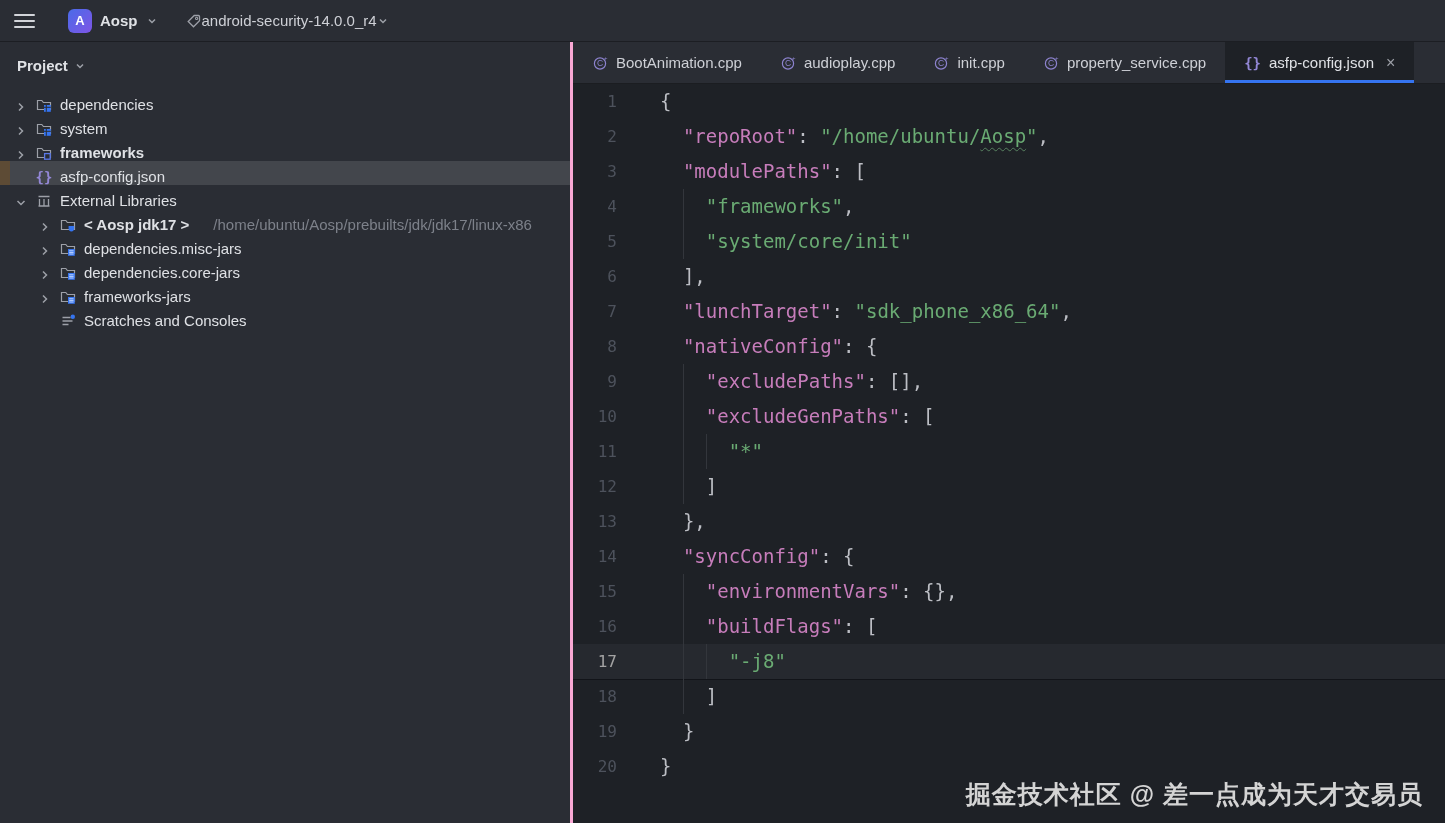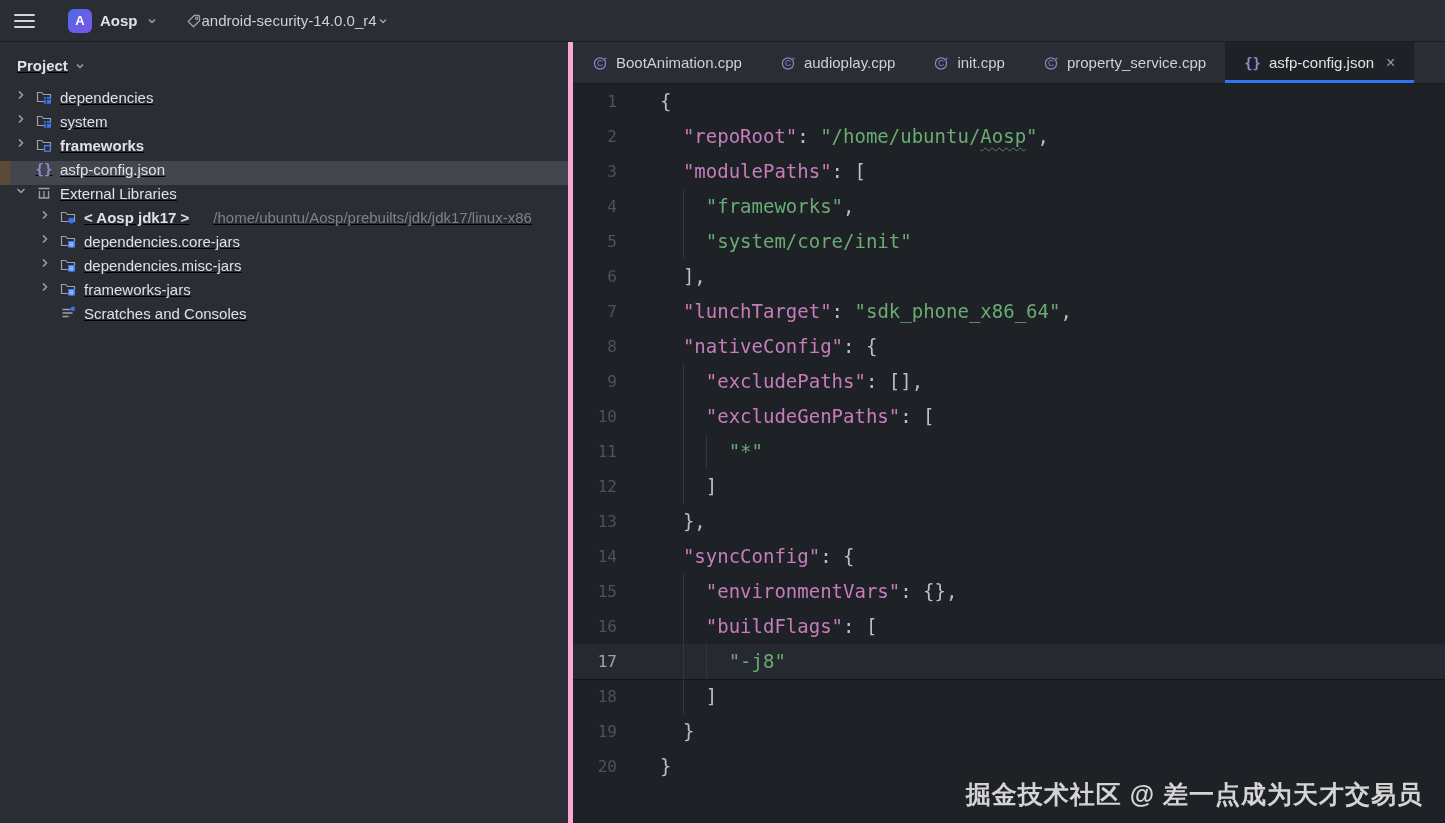--- a/index.html
+++ b/index.html
@@ -16,24 +16,24 @@
   .proj-widget { display:flex; align-items:center; gap:8px; padding:3px 6px; border-radius:6px; cursor:pointer; }
   .badge { width:24px; height:24px; border-radius:6px; display:flex; align-items:center; justify-content:center;
            background:linear-gradient(135deg,#4a6be8 0%,#7e55e6 100%); color:#fff; font-size:13px; font-weight:700; }
   .proj-name { color:#dfe1e5; font-size:15px; font-weight:600; }
   .vcs-widget { display:flex; align-items:center; margin-left:16px; padding:3px 6px;
                 border-radius:6px; color:#ced0d6; font-size:15px; cursor:pointer; }
   .chev { flex-shrink:0; }
 
   
   .main { flex:1; display:flex; min-height:0; }
-  .sidebar { width:573px; flex-shrink:0; background:#2a2d34; border-right:5px solid #f9a8d4;text-decoration:underline; }
+  .sidebar { width:573px; flex-shrink:0; background:#2a2d34; border-right:3px solid #f9a8d4; }
   .sb-head { height:47px; display:flex; align-items:center; gap:6px; padding-left:17px;
              color:#dfe1e5; font-size:15px; font-weight:700; cursor:pointer; }
-  .trow { height:24px; display:flex; align-items:flex-start; font-size:15px; color:#dfe1e5;
+  .trow { height:24px; display:flex; align-items:flex-end; font-size:15px; color:#dfe1e5;
           position:relative; white-space:nowrap; cursor:pointer; }
   .trow .chevc { width:22px; display:flex; justify-content:center; flex-shrink:0; }
   .trow .ticon { width:24px; display:flex; justify-content:center; align-items:center; flex-shrink:0; }
   .trow .lbl { margin-left:4px; }
   .trow .lbl.b { font-weight:700; }
   .trow .sub { color:#7d818a; margin-left:24px; }
   .trow.sel { background:#43464c; }
   .trow.sel::before { content:''; position:absolute; left:0; top:0; bottom:0; width:10px; background:#5d4b35; }
   .jsonic { font-family:"DejaVu Sans Mono",monospace; font-size:14px; font-weight:700; color:#9387d6; }
 
@@ -195,37 +195,37 @@
                 <polyline points="4,2.5 7.5,6 4,9.5" fill="none" stroke="#9da0a8" stroke-width="1.5"></polyline>
               </svg>
             </span>
             <span class="ticon">
               <svg width="16" height="16" viewBox="0 0 16 16">
                 <path d="M1.5 3.5 h4.3 l1.6 2 h7.1 v7 h-13 z" fill="none" stroke="#9da0a8" stroke-width="1.2"></path>
                 <rect x="8" y="8" width="6.8" height="6.8" fill="#3574f0"></rect>
                 <path d="M9.2 9.8 h4.4 M9.2 11.4 h4.4 M9.2 13 h4.4" stroke="#cfe0ff" stroke-width="0.9"></path>
               </svg>
             </span>
+            <span class="lbl">dependencies.misc-jars</span>
+          </div>
+          <div class="trow">
+            <span style="display: inline-block; width: 34px; flex-shrink: 0;"></span>
+            <span class="chevc">
+              <svg width="12" height="12" viewBox="0 0 12 12">
+                <polyline points="4,2.5 7.5,6 4,9.5" fill="none" stroke="#9da0a8" stroke-width="1.5"></polyline>
+              </svg>
+            </span>
+            <span class="ticon">
+              <svg width="16" height="16" viewBox="0 0 16 16">
+                <path d="M1.5 3.5 h4.3 l1.6 2 h7.1 v7 h-13 z" fill="none" stroke="#9da0a8" stroke-width="1.2"></path>
+                <rect x="8" y="8" width="6.8" height="6.8" fill="#3574f0"></rect>
+                <path d="M9.2 9.8 h4.4 M9.2 11.4 h4.4 M9.2 13 h4.4" stroke="#cfe0ff" stroke-width="0.9"></path>
+              </svg>
+            </span>
             <span class="lbl">dependencies.core-jars</span>
-          </div>
-          <div class="trow">
-            <span style="display: inline-block; width: 34px; flex-shrink: 0;"></span>
-            <span class="chevc">
-              <svg width="12" height="12" viewBox="0 0 12 12">
-                <polyline points="4,2.5 7.5,6 4,9.5" fill="none" stroke="#9da0a8" stroke-width="1.5"></polyline>
-              </svg>
-            </span>
-            <span class="ticon">
-              <svg width="16" height="16" viewBox="0 0 16 16">
-                <path d="M1.5 3.5 h4.3 l1.6 2 h7.1 v7 h-13 z" fill="none" stroke="#9da0a8" stroke-width="1.2"></path>
-                <rect x="8" y="8" width="6.8" height="6.8" fill="#3574f0"></rect>
-                <path d="M9.2 9.8 h4.4 M9.2 11.4 h4.4 M9.2 13 h4.4" stroke="#cfe0ff" stroke-width="0.9"></path>
-              </svg>
-            </span>
-            <span class="lbl">dependencies.misc-jars</span>
           </div>
           <div class="trow">
             <span style="display: inline-block; width: 34px; flex-shrink: 0;"></span>
             <span class="chevc">
               <svg width="12" height="12" viewBox="0 0 12 12">
                 <polyline points="4,2.5 7.5,6 4,9.5" fill="none" stroke="#9da0a8" stroke-width="1.5"></polyline>
               </svg>
             </span>
             <span class="ticon">
               <svg width="16" height="16" viewBox="0 0 16 16">

